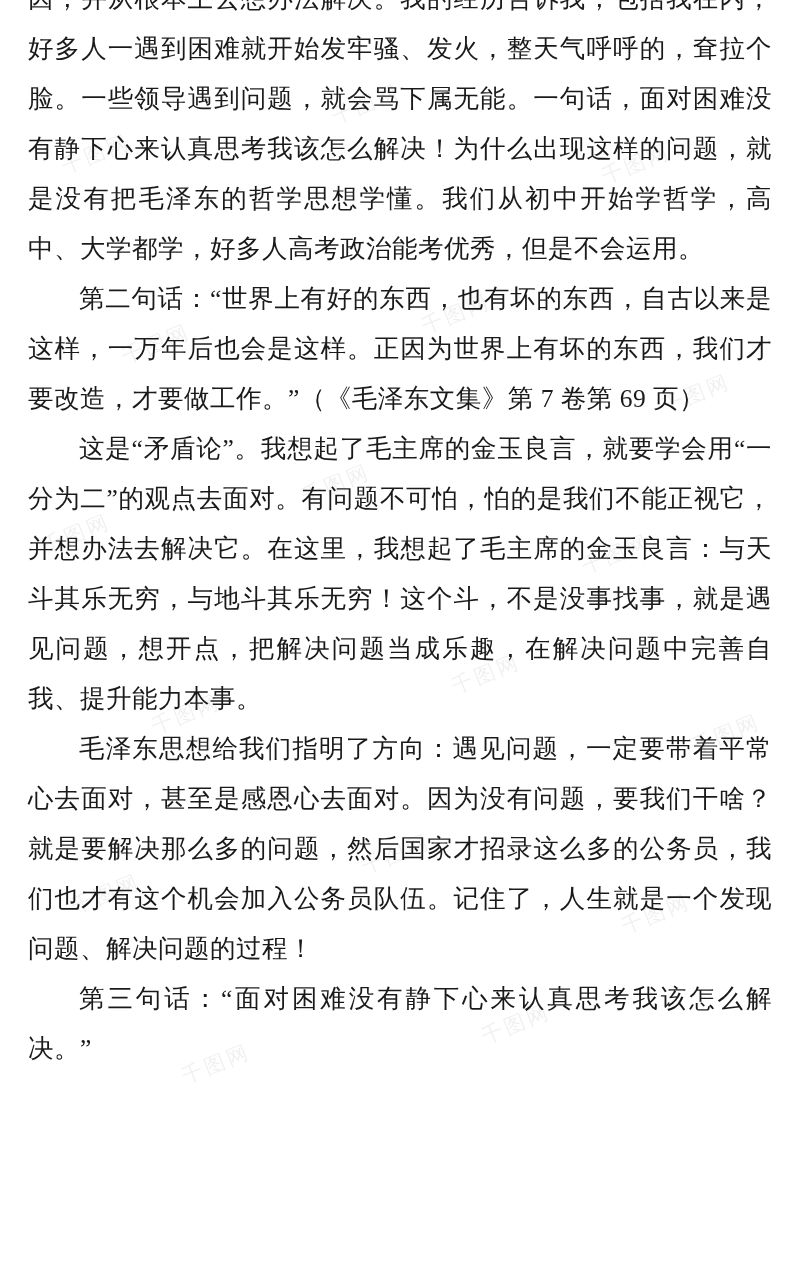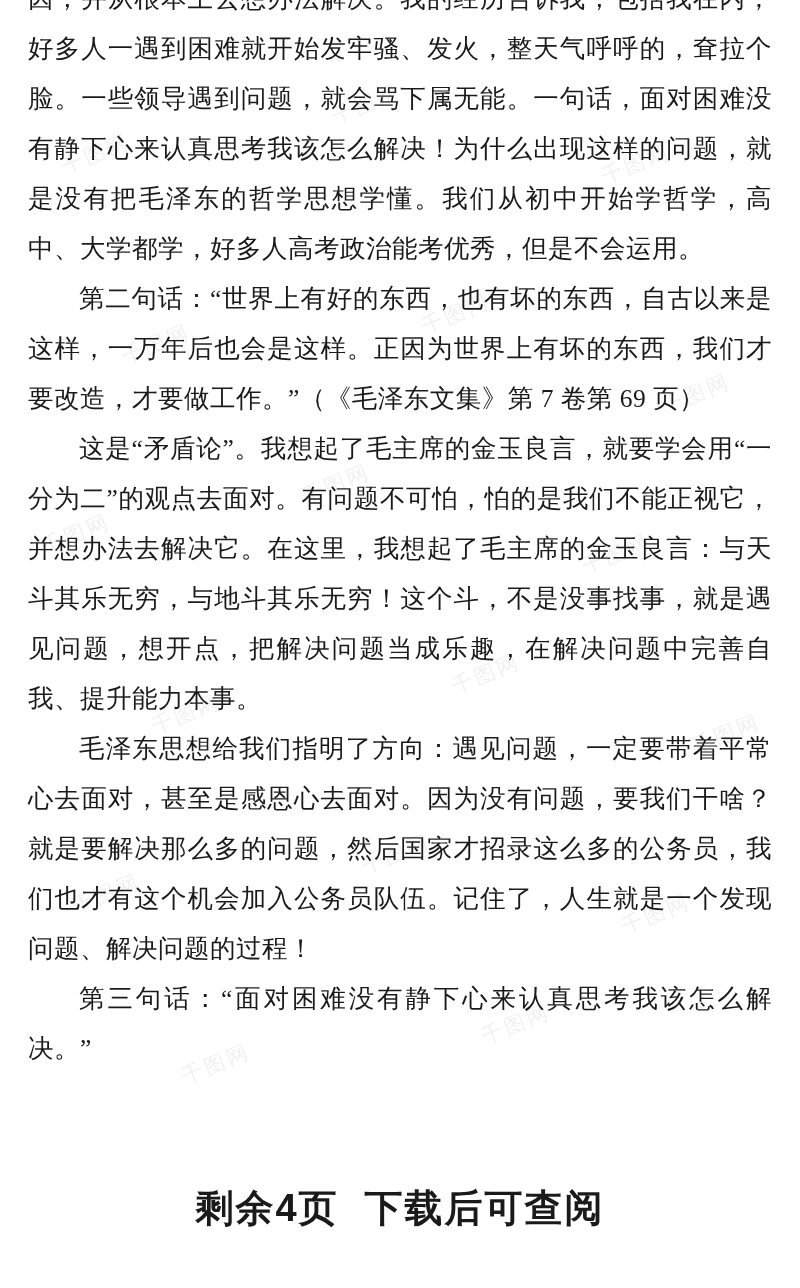--- a/index.html
+++ b/index.html
@@ -116,19 +116,14 @@
     </div>
 
   <div class="doc-body">
     <p class="para clipped-top">因，并从根本上去想办法解决。我的经历告诉我，包括我在内，好多人一遇到困难就开始发牢骚、发火，整天气呼呼的，耷拉个脸。一些领导遇到问题，就会骂下属无能。一句话，面对困难没有静下心来认真思考我该怎么解决！为什么出现这样的问题，就是没有把毛泽东的哲学思想学懂。我们从初中开始学哲学，高中、大学都学，好多人高考政治能考优秀，但是不会运用。</p>
     <p class="para indent">第二句话：“世界上有好的东西，也有坏的东西，自古以来是这样，一万年后也会是这样。正因为世界上有坏的东西，我们才要改造，才要做工作。”（《毛泽东文集》第 7 卷第 69 页）</p>
     <p class="para indent">这是“矛盾论”。我想起了毛主席的金玉良言，就要学会用“一分为二”的观点去面对。有问题不可怕，怕的是我们不能正视它，并想办法去解决它。在这里，我想起了毛主席的金玉良言：与天斗其乐无穷，与地斗其乐无穷！这个斗，不是没事找事，就是遇见问题，想开点，把解决问题当成乐趣，在解决问题中完善自我、提升能力本事。</p>
     <p class="para indent">毛泽东思想给我们指明了方向：遇见问题，一定要带着平常心去面对，甚至是感恩心去面对。因为没有问题，要我们干啥？就是要解决那么多的问题，然后国家才招录这么多的公务员，我们也才有这个机会加入公务员队伍。记住了，人生就是一个发现问题、解决问题的过程！</p>
     <p class="para indent">第三句话：“面对困难没有静下心来认真思考我该怎么解决。”</p>
   </div>
 
-  <div class="footer-banner">
-    <div class="footer-text">
-      <span>剩余4页</span><span class="gap"></span><span>下载后可查阅</span>
-    </div>
-  </div>
 
 </div>
 
 </body></html>

